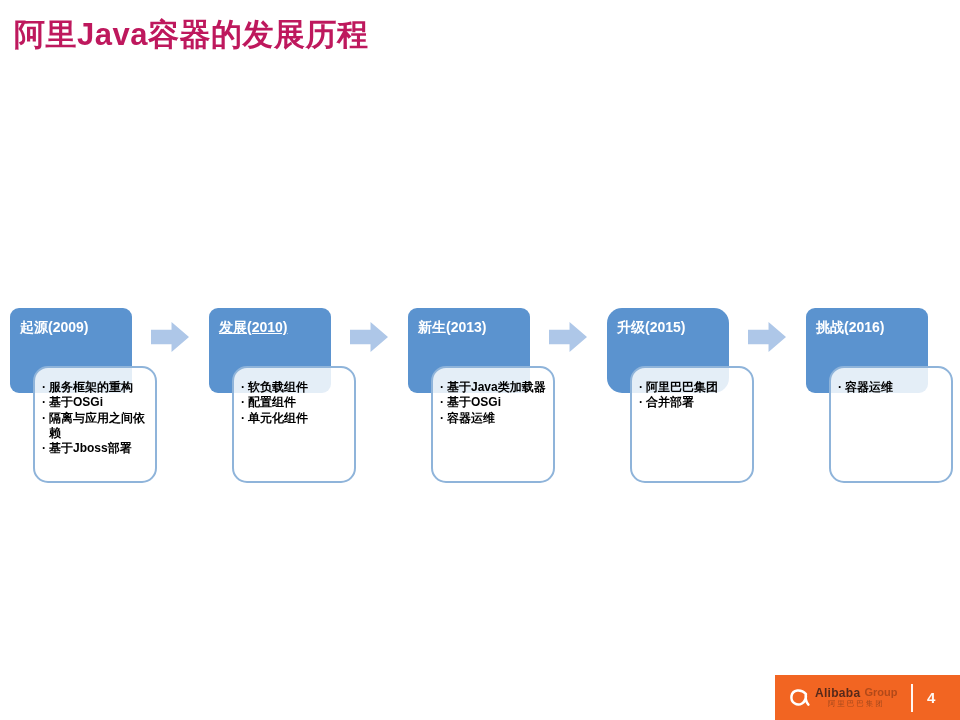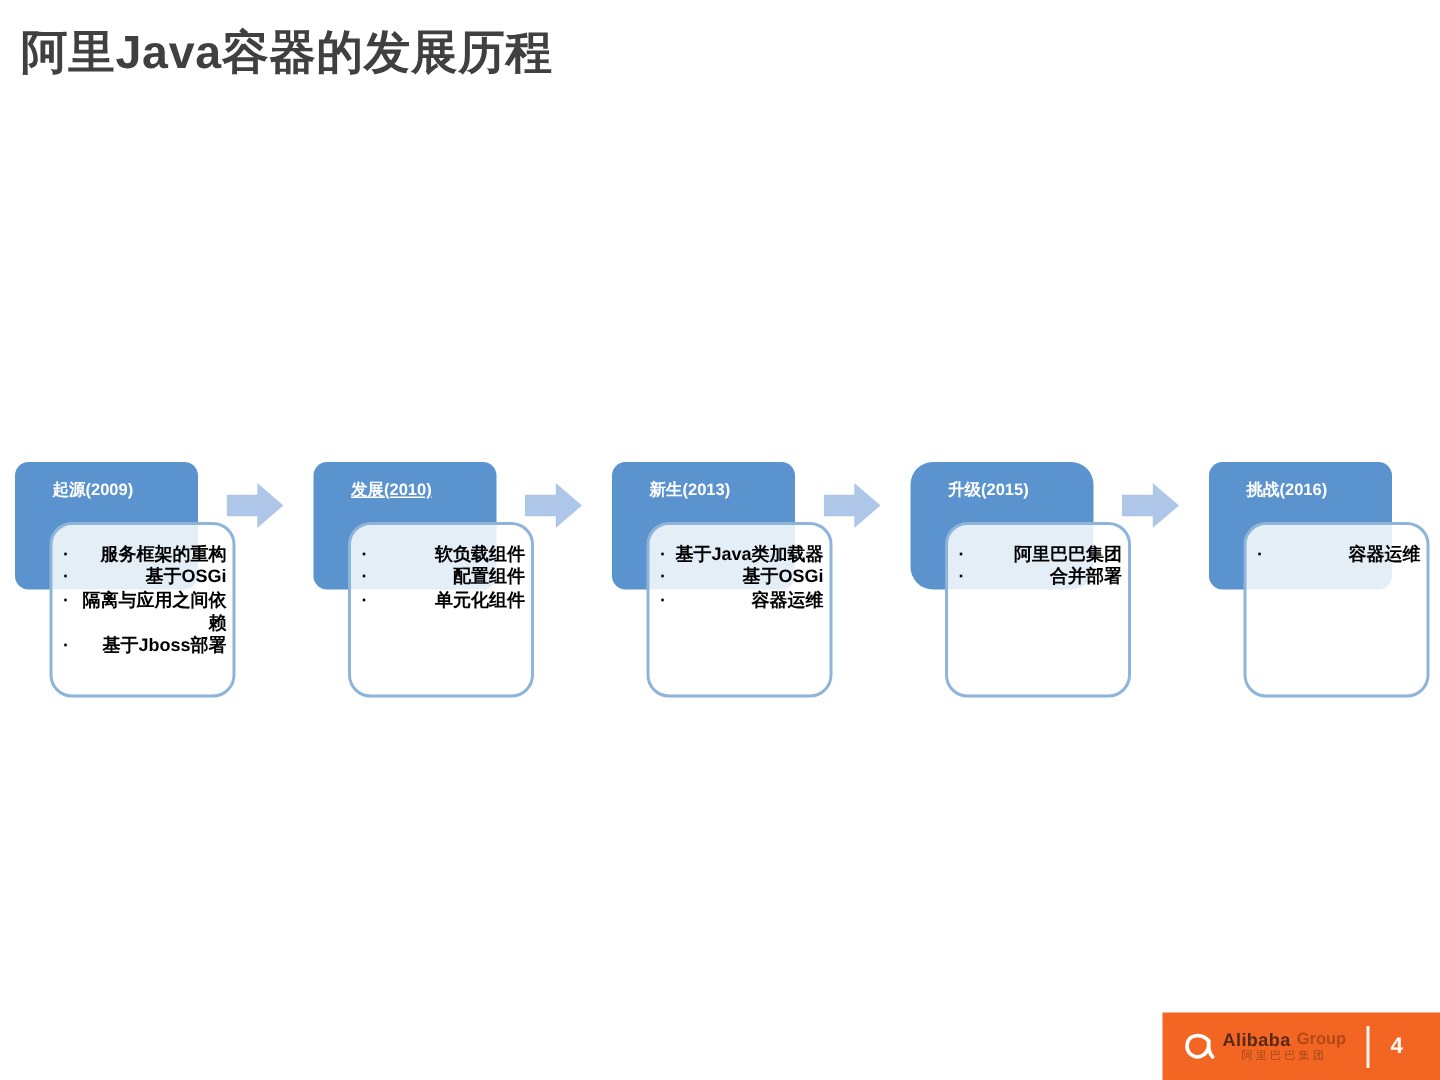--- a/index.html
+++ b/index.html
@@ -7,39 +7,38 @@
     width:960px; height:720px;
     background:#ffffff;
     font-family:"Liberation Sans", sans-serif;
     position:relative; overflow:hidden;
   }
   .slide { position:absolute; inset:0; width:960px; height:720px; }
 
   
   .slide-title {
     position:absolute; left:14px; top:14px;
-    font-size:31px; font-weight:bold; color:#404040;
+    font-size:31px; font-weight:bold; color:#be185d;
     letter-spacing:0.5px; margin:0;
   }
 
   
   .stage-header {
     position:absolute; top:308px; width:122px; height:85px;
     background:#5b93cf; border-radius:9px;
-    color:#ffffff; font-size:11px; font-weight:600;
-    padding:11px 6px 0 25px; box-sizing:border-box;
+    color:#ffffff; font-size:14px; font-weight:600;
+    padding:11px 6px 0 10px; box-sizing:border-box;
     z-index:1;
   }
   .stage-card {
-    position:absolute; top:348px; width:124px; height:117px;
+    position:absolute; top:366px; width:124px; height:117px;
     background:rgba(255,255,255,0.84);
     border:2px solid #8fb4da; border-radius:15px;
     box-sizing:border-box; padding:12px 4px 6px 7px;
     z-index:2;
-    text-align:right;
   }
   .stage-card ul {
     margin:0; padding:0; list-style:none;
     font-size:12px; font-weight:bold; color:#000;
     line-height:1.28;
   }
   .stage-card li { position:relative; padding-left:7px; }
   .stage-card li::before { content:"·"; position:absolute; left:0; top:0; }
 
   
@@ -52,21 +51,21 @@
 
   
   .footer-bar {
     position:absolute; left:775px; top:675px; width:185px; height:45px;
     background:#f26522;
     display:flex; align-items:center;
     box-sizing:border-box;
   }
   .logo-mark { margin-left:12px; display:flex; align-items:center; }
   .logo-text { margin-left:4px; line-height:1.05; white-space:nowrap; }
-  .logo-row1 { display:flex; align-items:flex-end; }
+  .logo-row1 { display:flex; align-items:flex-start; }
   .logo-en {
     font-size:12px; font-weight:800; color:#56291a; letter-spacing:0.3px;
   }
   .logo-en-sub {
     font-size:11px; font-weight:700; color:rgba(100,40,15,0.45);
     margin-left:4px;
   }
   .logo-cn {
     font-size:7.5px; color:#a5491c; letter-spacing:2px; margin-top:1px;
     text-align:center;

